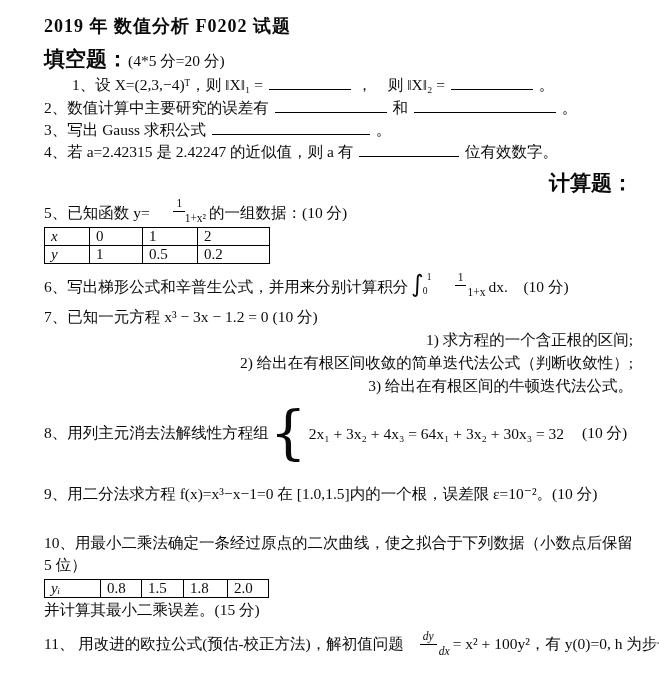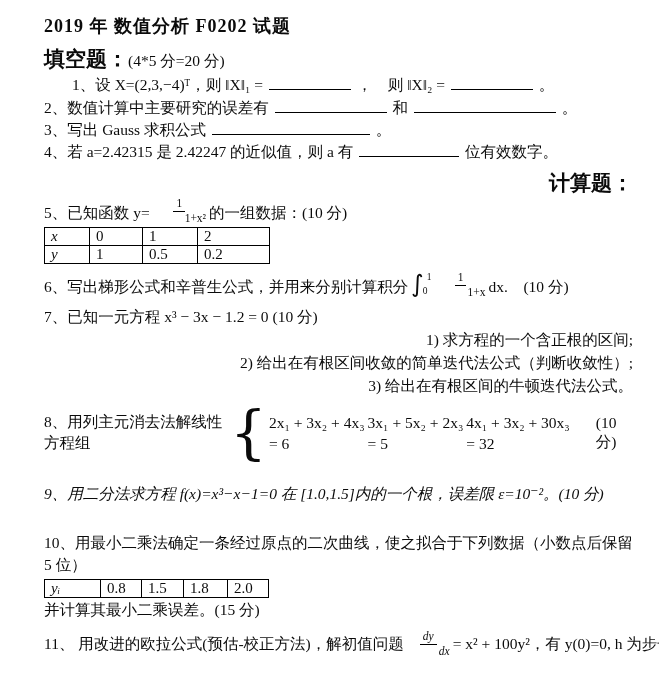--- a/index.html
+++ b/index.html
@@ -15,21 +15,21 @@
 
   .sec-header { margin-top:7px; font-size:15.5px; line-height:20px; }
   .sec-header .hb { font-weight:700; font-size:21px; }
   .sec2 { margin-top:10px;text-align:right; }
 
   .line { font-size:15.5px; line-height:22px; white-space:nowrap; }
   .q1 { margin-top:2px; line-height:24px;margin-left:28px; }
   .q6 { margin-top:6px; display:flex; align-items:flex-end; height:28px; }
   .q7 { margin-top:8px; }
   .q7subs .line { line-height:23px;text-align:right; }
-  .q9 { margin-top:17px;font-style:italic; }
+  .q9 { margin-top:17px; }
   .q10 { margin-top:27px; white-space:normal; }
   .q11 { margin-top:9px; }
   .q11-l1 { display:flex; align-items:center; height:28px; }
 
   .blank { display:inline-block; border-bottom:1.3px solid #000; height:15px; vertical-align:baseline; margin:0 2px; }
   .w82 { width:82px; } .w112 { width:112px; } .w142 { width:142px; } .w158 { width:158px; } .w100 { width:100px; }
 
   .q5line { margin-top:2px; display:flex; align-items:flex-end; height:27px; }
 
   .frac { display:inline-flex; flex-direction:column; align-items:center; line-height:1; margin:0 3px; font-size:11.5px; vertical-align:-7px; }
@@ -147,21 +147,20 @@
     <div class="line">1) 求方程的一个含正根的区间;</div>
     <div class="line">2) 给出在有根区间收敛的简单迭代法公式（判断收敛性）;</div>
     <div class="line">3) 给出在有根区间的牛顿迭代法公式。</div>
   </div>
 
   <div class="q8">
     <span>8、用列主元消去法解线性方程组</span>
     <span class="brace">{</span>
     <span class="eqs">
       <span class="eq">2x₁ + 3x₂ + 4x₃ = 6</span>
-      <span class="eq">3x₁ + 5x₂ + 2x₃ = 5</span>
       <span class="eq">4x₁ + 3x₂ + 30x₃ = 32</span>
     </span>
     <span class="q8-score">(10 分)</span>
   </div>
 
   <div class="line q9">9、用二分法求方程 f(x)=x³−x−1=0 在 [1.0,1.5]内的一个根，误差限 ε=10⁻²。(10 分)</div>
 
   <div class="line q10">10、用最小二乘法确定一条经过原点的二次曲线，使之拟合于下列数据（小数点后保留 5 位）</div>
 
   <table class="dtable t10">

